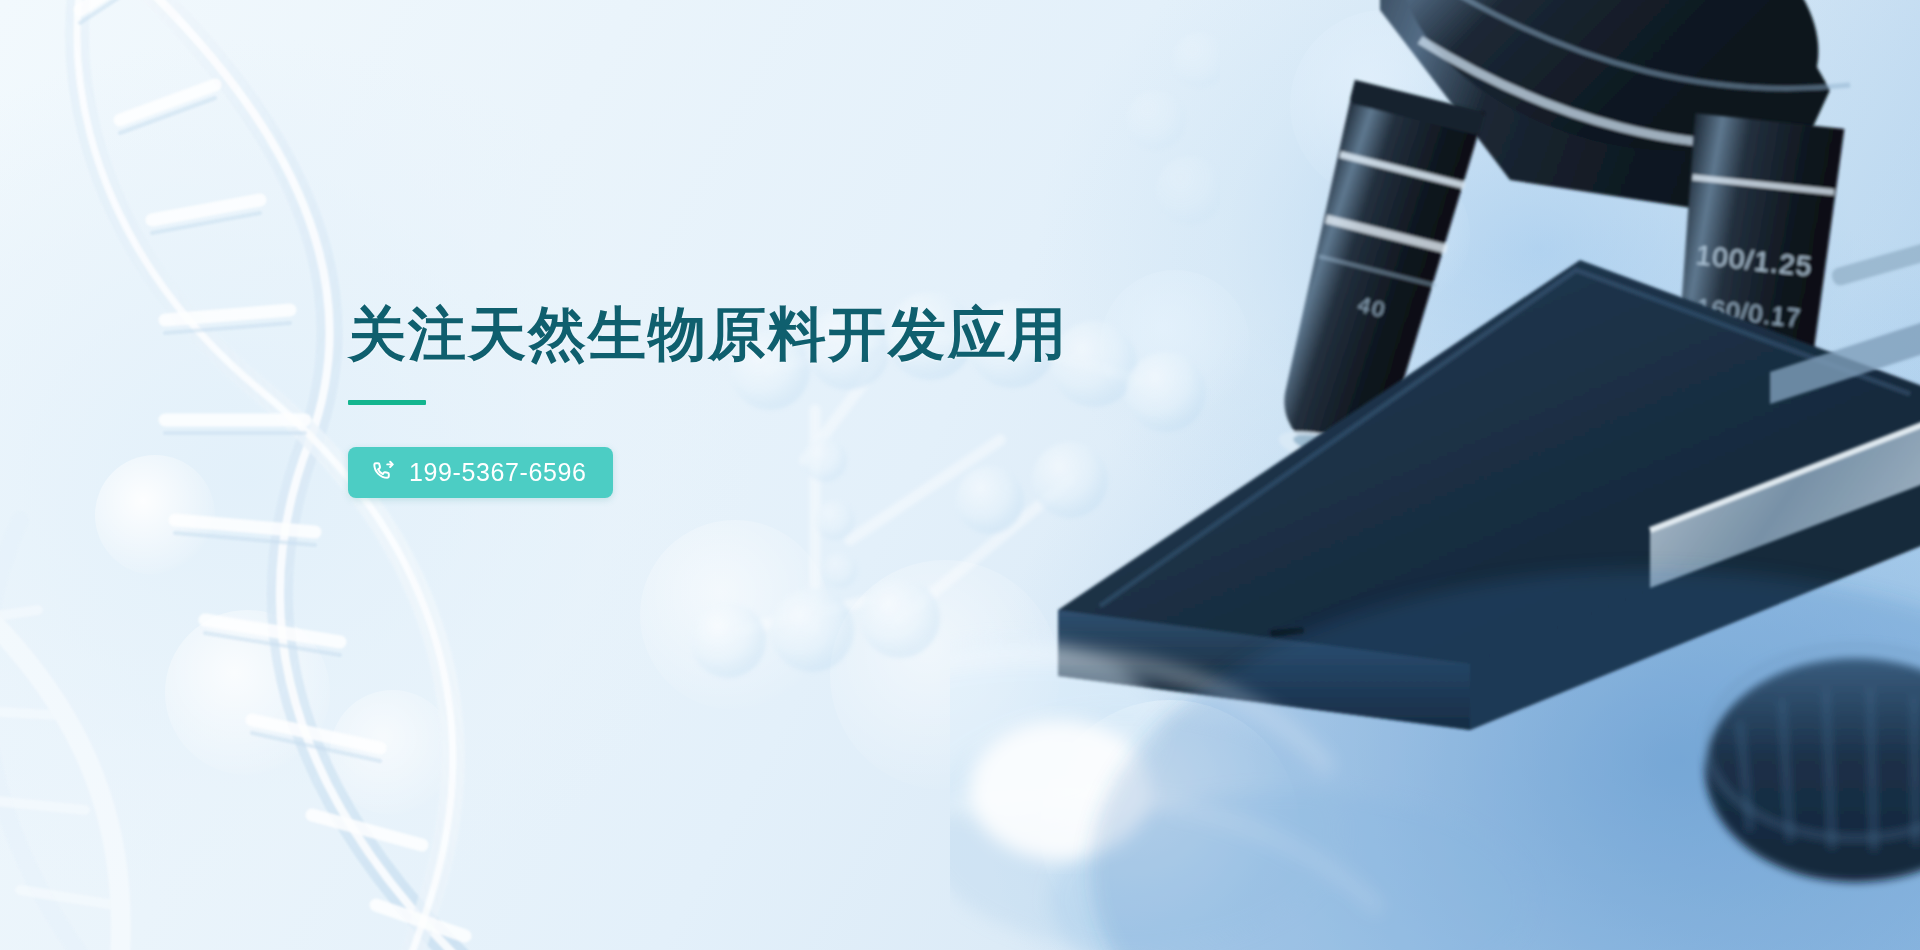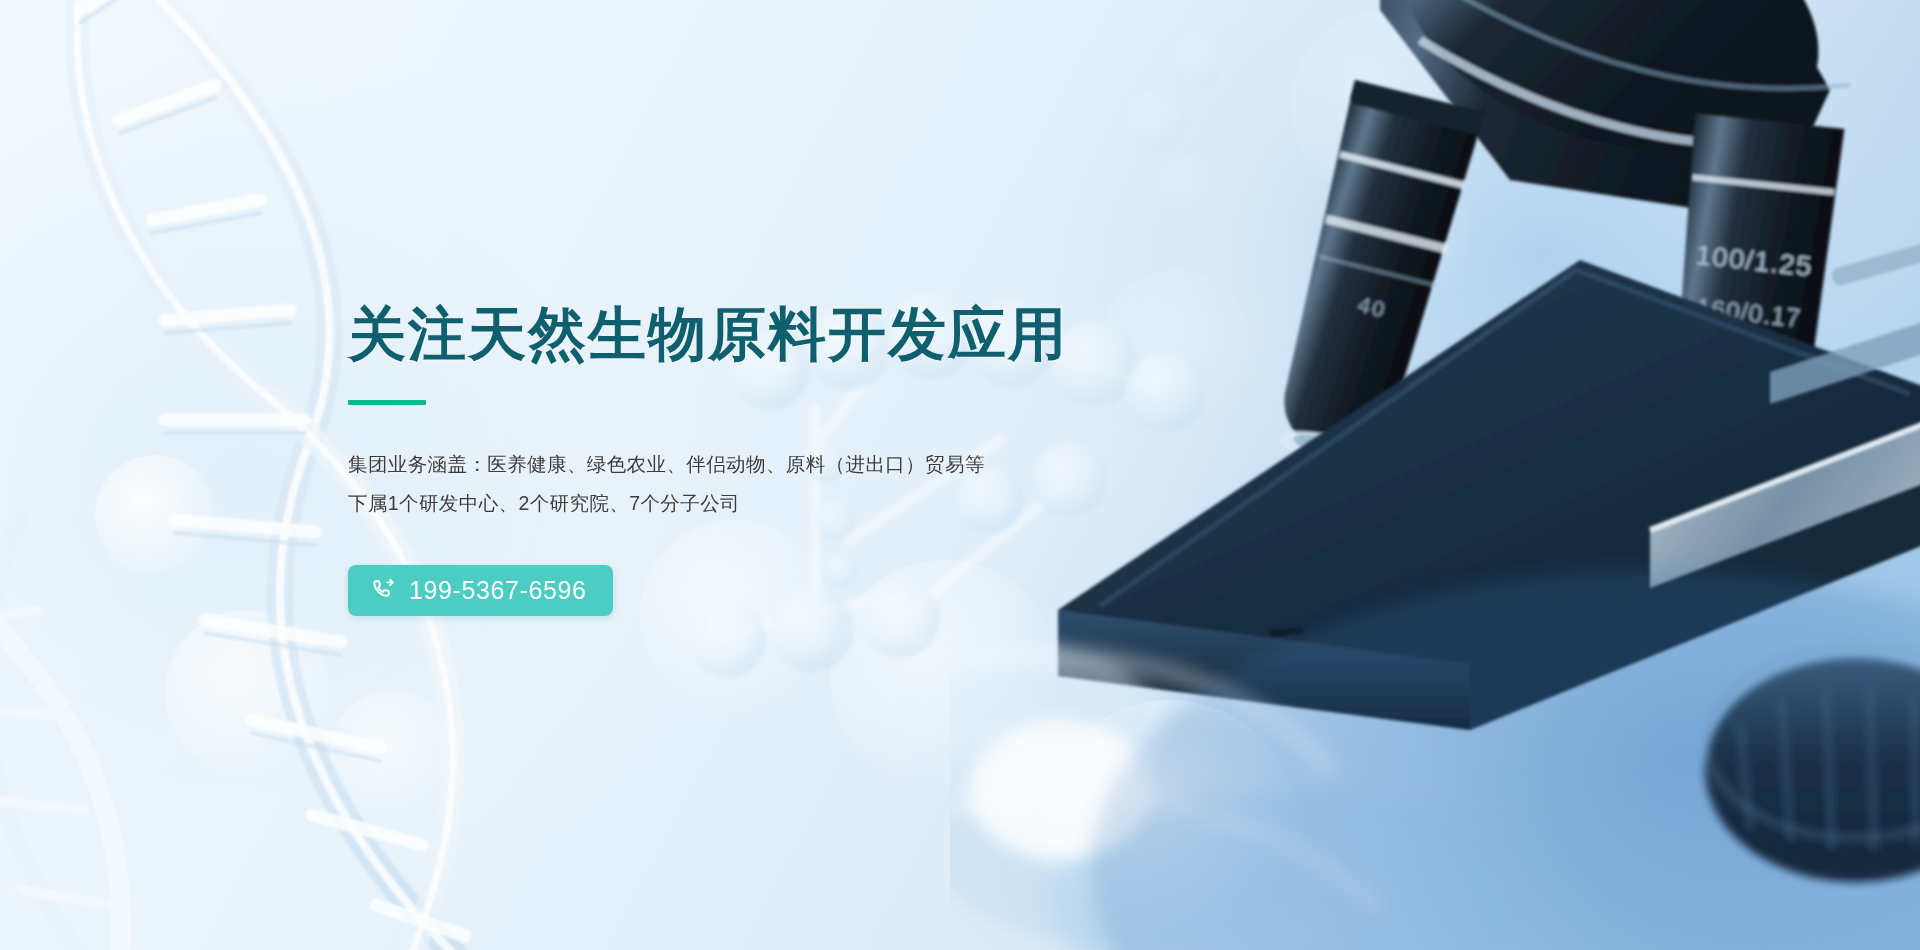--- a/index.html
+++ b/index.html
@@ -336,24 +336,20 @@
     </svg>
 
   </div>
 
   <div class="content">
 
     <h1 class="headline">关注天然生物原料开发应用</h1>
 
     <div class="rule"></div>
 
-    <div class="desc">
-      <span class="desc-line">集团业务涵盖：医养健康、绿色农业、伴侣动物、原料（进出口）贸易等</span>
-      <span class="desc-line">下属1个研发中心、2个研究院、7个分子公司</span>
-    </div>
 
     <button class="cta">
       <span class="cta-icon">
         <svg viewBox="0 0 24 24" fill="none" stroke="#ffffff" stroke-width="1.9" stroke-linecap="round" stroke-linejoin="round">
           <path d="M3.2 4.6c0-.8.6-1.4 1.4-1.4h2.2c.6 0 1.2.5 1.3 1.1l.5 2.4c.1.5-.1 1-.5 1.3l-1.3 1c.9 2 2.5 3.6 4.5 4.5l1-1.3c.3-.4.8-.6 1.3-.5l2.4.5c.6.1 1.1.7 1.1 1.3v2.2c0 .8-.6 1.4-1.4 1.4C9.1 17.1 3.2 11.2 3.2 4.6z"></path>
           <path d="M15.6 4.2h5"></path>
           <path d="M18.4 1.7l2.4 2.5-2.4 2.5"></path>
         </svg>
       </span>
       <span class="cta-text">199-5367-6596</span>

